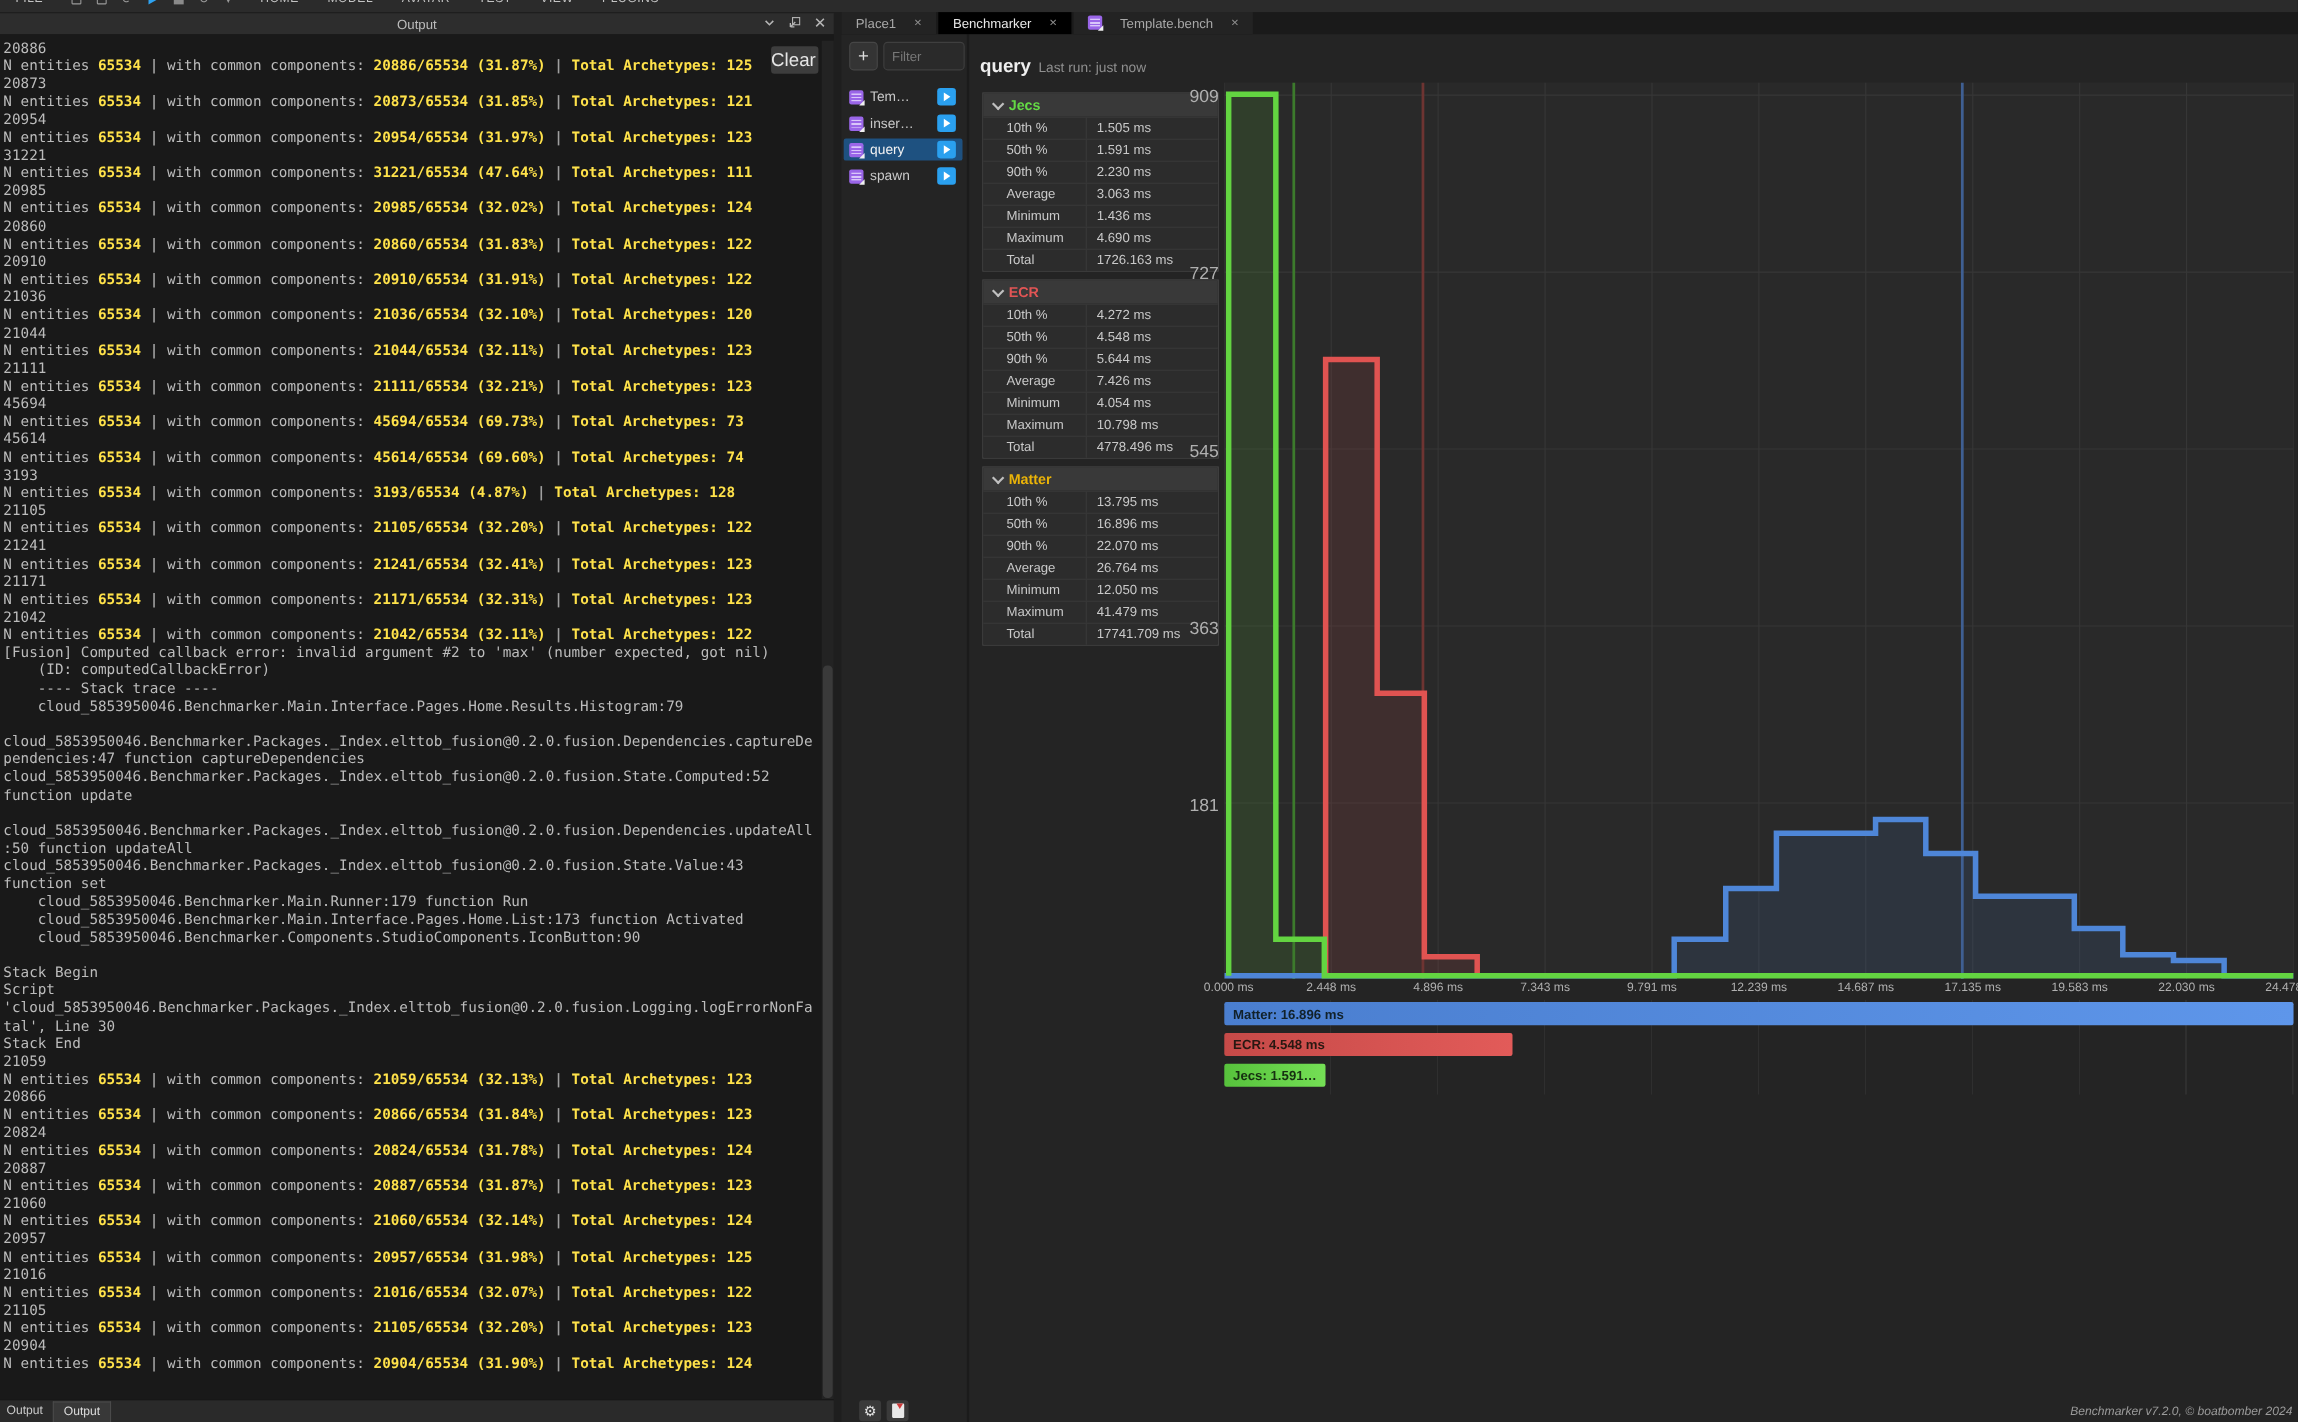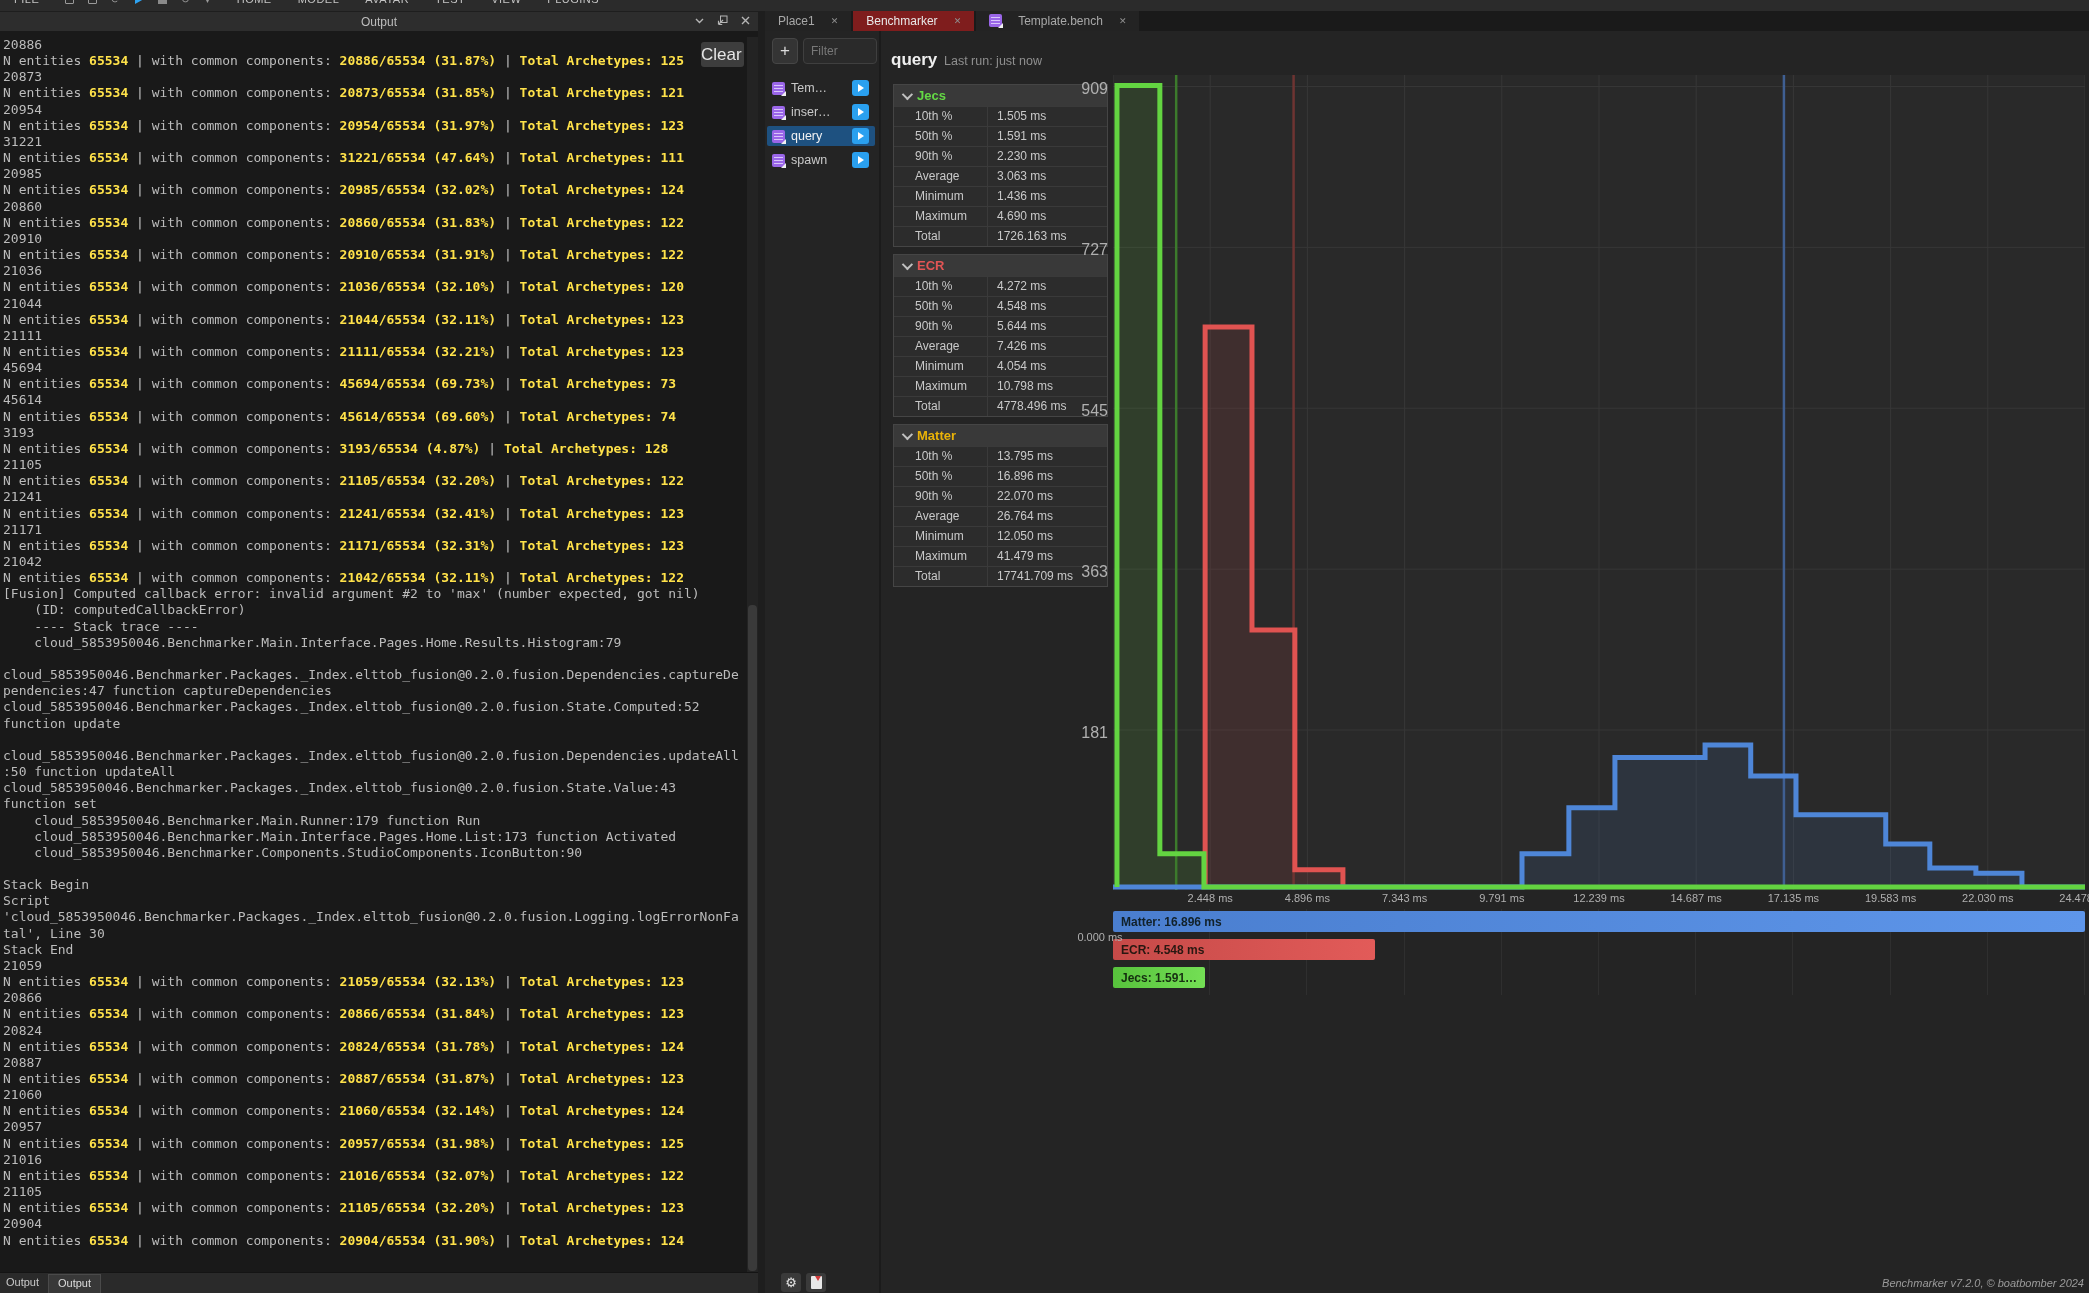--- a/index.html
+++ b/index.html
@@ -23,21 +23,21 @@
   .console{position:absolute;left:3px;top:25px;right:12px;bottom:4px;font-family:"DejaVu Sans Mono",monospace;font-size:13px;line-height:16.15px;color:#bcbcbc;white-space:pre;overflow:hidden}
   .console .y{color:#ffe24a;font-weight:bold}
   .console .p{color:#9f9f9f;font-weight:bold}
   .clear-btn{position:absolute;top:30px;right:14px;width:43px;height:25px;background:#3d3d3d;border:none;border-radius:3px;color:#e6e6e6;font-size:17px;font-family:"Liberation Sans",sans-serif;text-align:left;line-height:25px;z-index:3}
   .scrollbar{position:absolute;right:0;top:25px;bottom:0;width:11px;background:#232323}
   .scroll-thumb{position:absolute;left:1px;right:1px;top:46%;bottom:1px;background:#3a3a3a;border-radius:4px}
 
   
   .tabbar{position:absolute;left:765px;top:10px;right:0;height:21px;background:#1a1a1a;display:flex;align-items:stretch;z-index:4}
   .tab{display:flex;align-items:center;gap:16px;padding:0 13px;font-size:12px;color:#a8a8a8;background:#232323;margin-right:2px}
-  .tab.active{background:#7f1d1d;color:#e8e8e8}
+  .tab.active{background:#000000;color:#e8e8e8}
   .tab .x{font-size:9px;color:#8f8f8f}
   .script-icon{position:relative;width:13px;height:13px;background:#9a66e8;border-radius:2px;flex:0 0 auto}
   .script-icon::before{content:"";position:absolute;left:2px;right:2px;top:3px;height:7px;
     background:linear-gradient(#d9c6fa 0 1.4px,transparent 1.4px 3px,#d9c6fa 3px 4.4px,transparent 4.4px 6px,#d9c6fa 6px 7px)}
   .script-icon::after{content:"";position:absolute;right:-1px;bottom:-1px;width:0;height:0;border-left:5px solid transparent;border-bottom:5px solid #f0f0f0}
 
   
   .panel{position:absolute;left:765px;top:31px;right:0;bottom:0;background:#242424}
   .sidebar{position:absolute;left:0;top:0;width:116px;bottom:0;border-right:2px solid #1b1b1b}
   .add-btn{position:absolute;left:7px;top:7px;width:26px;height:26px;background:#343434;border:1px solid #464646;border-radius:4px;color:#dcdcdc;font-size:17px;text-align:center;line-height:24px}
@@ -325,21 +325,21 @@
   <div class="legend" id="legendBox">
       <div class="lbar" style="top: 2px; left: 0px; width: 972px; background: linear-gradient(90deg, rgb(74, 126, 207), rgb(94, 150, 234));">Matter: 16.896 ms</div>
       <div class="lbar" style="top: 30px; left: 0px; width: 261.639px; background: linear-gradient(90deg, rgb(198, 74, 72), rgb(226, 91, 89));">ECR: 4.548 ms</div>
       <div class="lbar" style="top: 58px; left: 0px; width: 91.5277px; background: linear-gradient(90deg, rgb(87, 194, 60), rgb(116, 223, 85));">Jecs: 1.591…</div>
     </div>
 <div class="ylab" style="left: 301px; top: 49.4913px;">909</div>
     <div class="ylab" style="left: 301px; top: 210.37px;">727</div>
     <div class="ylab" style="left: 301px; top: 371.248px;">545</div>
     <div class="ylab" style="left: 301px; top: 532.127px;">363</div>
     <div class="ylab" style="left: 301px; top: 693.005px;">181</div>
-    <div class="xlab" style="left: 335px; margin-top: 39px;">0.000 ms</div>
+    <div class="xlab" style="left: 352px;">0.000 ms</div>
     <div class="xlab" style="left: 445.2px;">2.448 ms</div>
     <div class="xlab" style="left: 542.4px;">4.896 ms</div>
     <div class="xlab" style="left: 639.6px;">7.343 ms</div>
     <div class="xlab" style="left: 736.8px;">9.791 ms</div>
     <div class="xlab" style="left: 834px;">12.239 ms</div>
     <div class="xlab" style="left: 931.2px;">14.687 ms</div>
     <div class="xlab" style="left: 1028.4px;">17.135 ms</div>
     <div class="xlab" style="left: 1125.6px;">19.583 ms</div>
     <div class="xlab" style="left: 1222.8px;">22.030 ms</div>
     <div class="xlab" style="left: 1320px;">24.478 ms</div>

